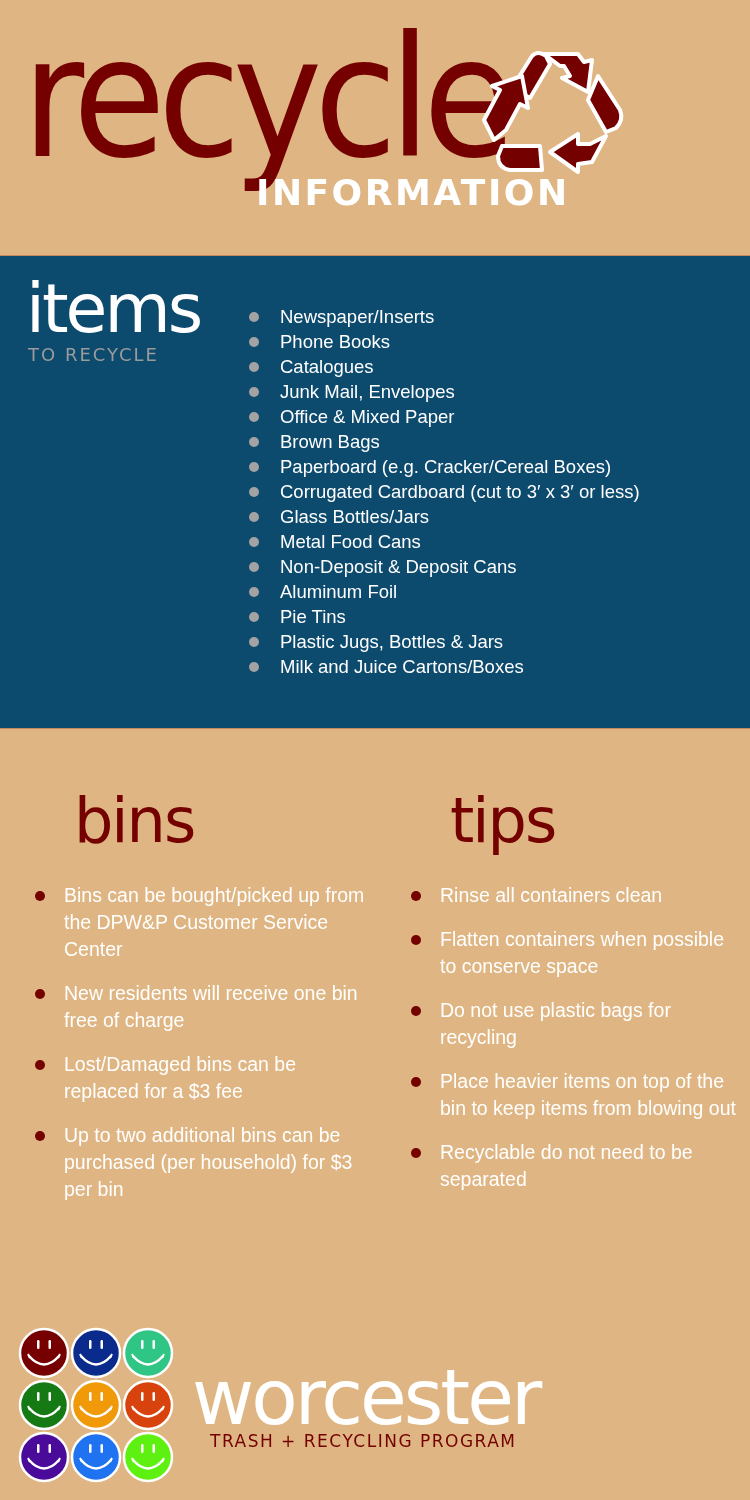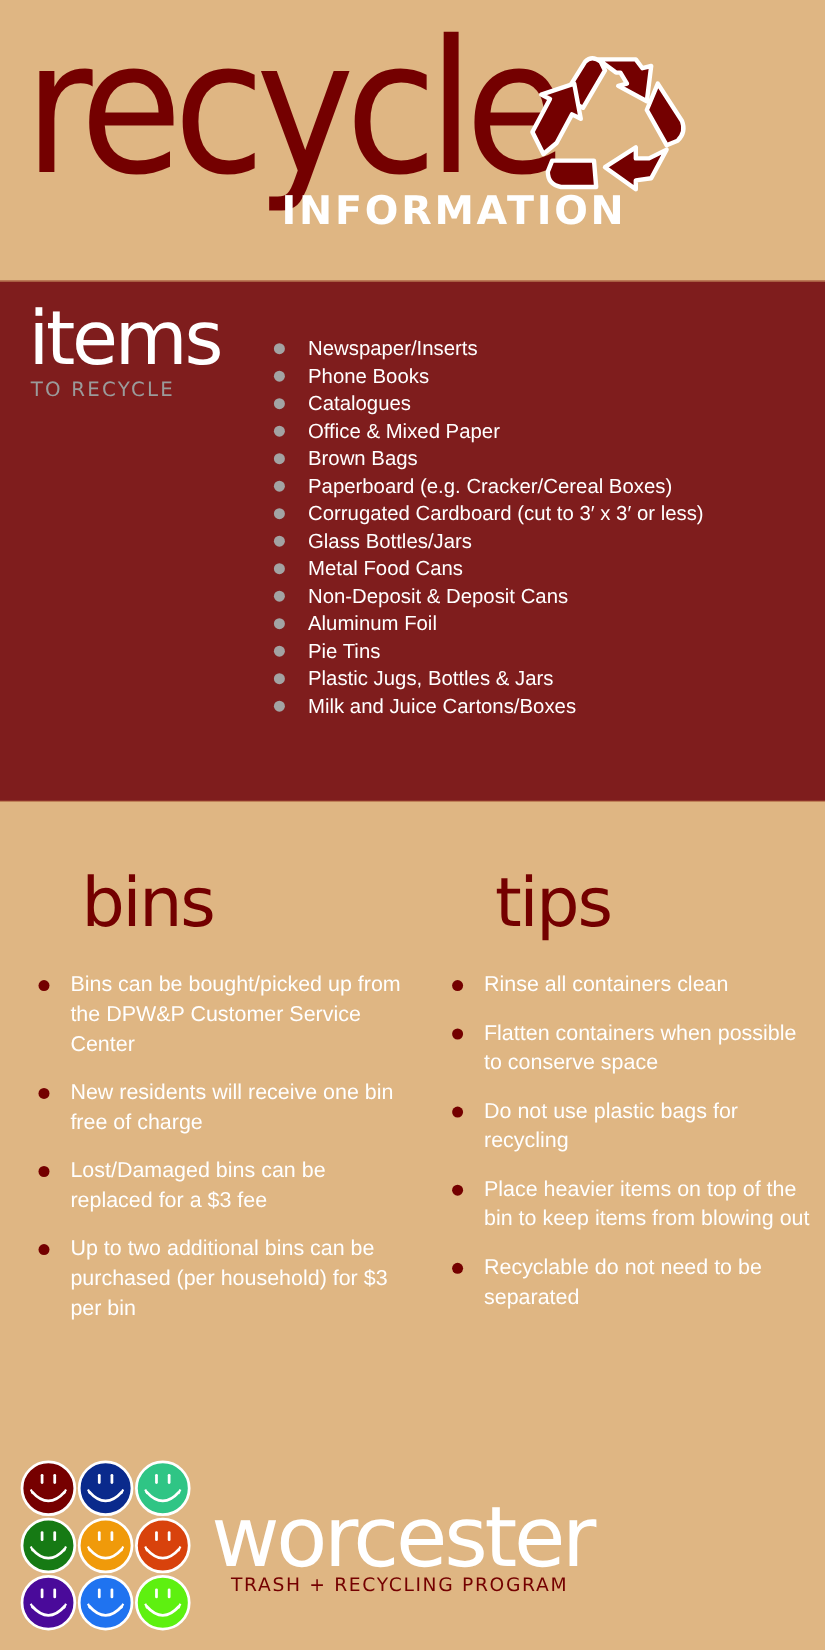--- a/index.html
+++ b/index.html
@@ -18,21 +18,21 @@
   }
   .title-info {
     position: absolute; left: 256px; top: 172px;
     font-size: 36px; color: #ffffff; letter-spacing: 2.5px;
     font-family: "DejaVu Sans", sans-serif; font-weight: 700;
   }
   .recycle-logo { position: absolute; left: 480px; top: 48px; width: 150px; height: 130px; }
 
   .items-band {
     position: absolute; left: 0; top: 255px; width: 750px; height: 472px;
-    background: #7f1d1d;
+    background: #0c4a6e;
     border-top: 1px solid #c68a5e; border-bottom: 1px solid #c68a5e;
   }
   .items-title {
     position: absolute; left: 26px; top: 18px;
     font-size: 68px; line-height: 70px; color: #ffffff; letter-spacing: -3px;
   }
   .items-sub {
     position: absolute; left: 28px; top: 88px;
     font-size: 18px; color: #9b9b9b; letter-spacing: 2px;
   }
@@ -102,20 +102,21 @@
   </svg>
 </div>
 
 <div class="items-band">
   <div class="items-title">items</div>
   <div class="items-sub">TO RECYCLE</div>
   <ul class="items-list">
     <li><span class="dot"></span><span>Newspaper/Inserts</span></li>
     <li><span class="dot"></span><span>Phone Books</span></li>
     <li><span class="dot"></span><span>Catalogues</span></li>
+    <li><span class="dot"></span><span>Junk Mail, Envelopes</span></li>
     <li><span class="dot"></span><span>Office &amp; Mixed Paper</span></li>
     <li><span class="dot"></span><span>Brown Bags</span></li>
     <li><span class="dot"></span><span>Paperboard (e.g. Cracker/Cereal Boxes)</span></li>
     <li><span class="dot"></span><span>Corrugated Cardboard (cut to 3′ x 3′ or less)</span></li>
     <li><span class="dot"></span><span>Glass Bottles/Jars</span></li>
     <li><span class="dot"></span><span>Metal Food Cans</span></li>
     <li><span class="dot"></span><span>Non-Deposit &amp; Deposit Cans</span></li>
     <li><span class="dot"></span><span>Aluminum Foil</span></li>
     <li><span class="dot"></span><span>Pie Tins</span></li>
     <li><span class="dot"></span><span>Plastic Jugs, Bottles &amp; Jars</span></li>

